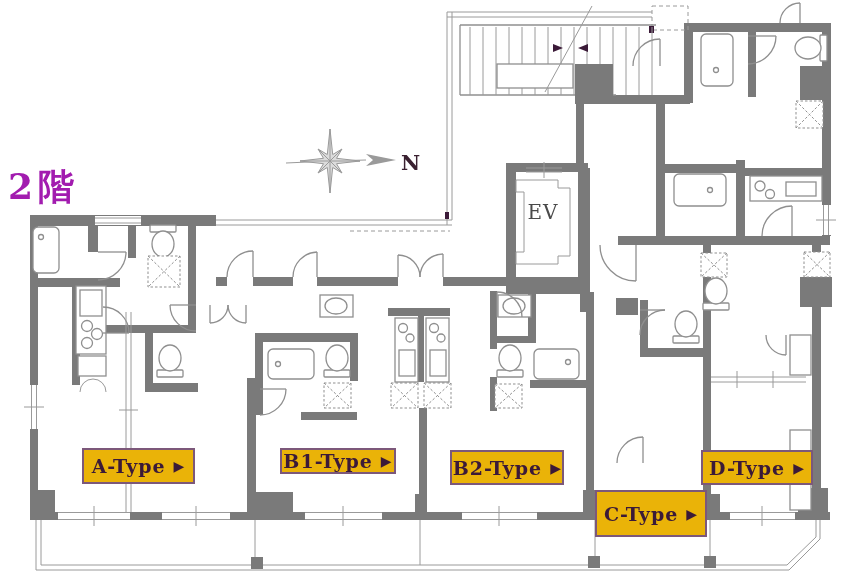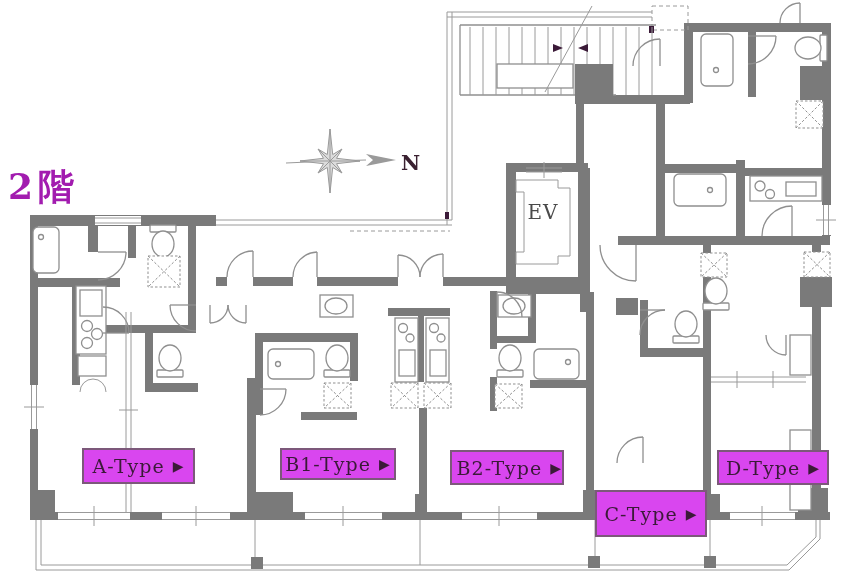--- a/index.html
+++ b/index.html
@@ -10,29 +10,29 @@
   .ln{fill:none;stroke:#8f8f8f;stroke-width:1.3;}
   .thin{fill:none;stroke:#9a9a9a;stroke-width:1;}
   .dash{fill:none;stroke:#9a9a9a;stroke-width:1;stroke-dasharray:4 3;}
   .fix{fill:#ffffff;stroke:#8f8f8f;stroke-width:1.3;}
   .hatch{fill:#ffffff;stroke:#8f8f8f;stroke-width:1;stroke-dasharray:2.5 2;}
   .star{fill:#dcdcdc;stroke:#9a9a9a;stroke-width:1;}
   .mark{fill:#3b1a38;}
   .floor-label{position:absolute;left:8px;top:168px;font-size:36px;font-weight:bold;
     color:#a21caf;letter-spacing:5px;line-height:1;}
   .unit-label{position:absolute;display:flex;align-items:center;justify-content:center;
-    gap:8px;background:#d946ef;border:2px solid #7c587a;color:#3b1a38;
+    gap:8px;background:#eab308;border:2px solid #7c587a;color:#3b1a38;
     font-family:"DejaVu Serif",serif;font-size:19px;letter-spacing:1px;
-    box-sizing:border-box;cursor:pointer;padding:0;}
+    box-sizing:border-box;cursor:pointer;padding:0;font-weight:bold;}
   .unit-label .arrow{font-size:14px;line-height:1;}
   .pos-a{left:82px;top:448px;width:113px;height:36px;}
-  .pos-b1{left:280px;top:448px;width:116px;height:32px;}
+  .pos-b1{left:280px;top:448px;width:116px;height:26px;}
   .pos-b2{left:450px;top:450px;width:114px;height:35px;justify-content:flex-end;}
   .pos-c{left:595px;top:450px;width:112px;height:47px;margin-top:40px;}
-  .pos-d{left:717px;top:450px;width:112px;height:35px;}
+  .pos-d{left:701px;top:450px;width:112px;height:35px;}
   text.plan{font-family:"DejaVu Serif",serif;fill:#4a4a4a;}
 </style>
 </head>
 <body>
 
 <div class="stage">
 
 <svg width="850" height="586" viewBox="0 0 850 586">
 
   <g>

